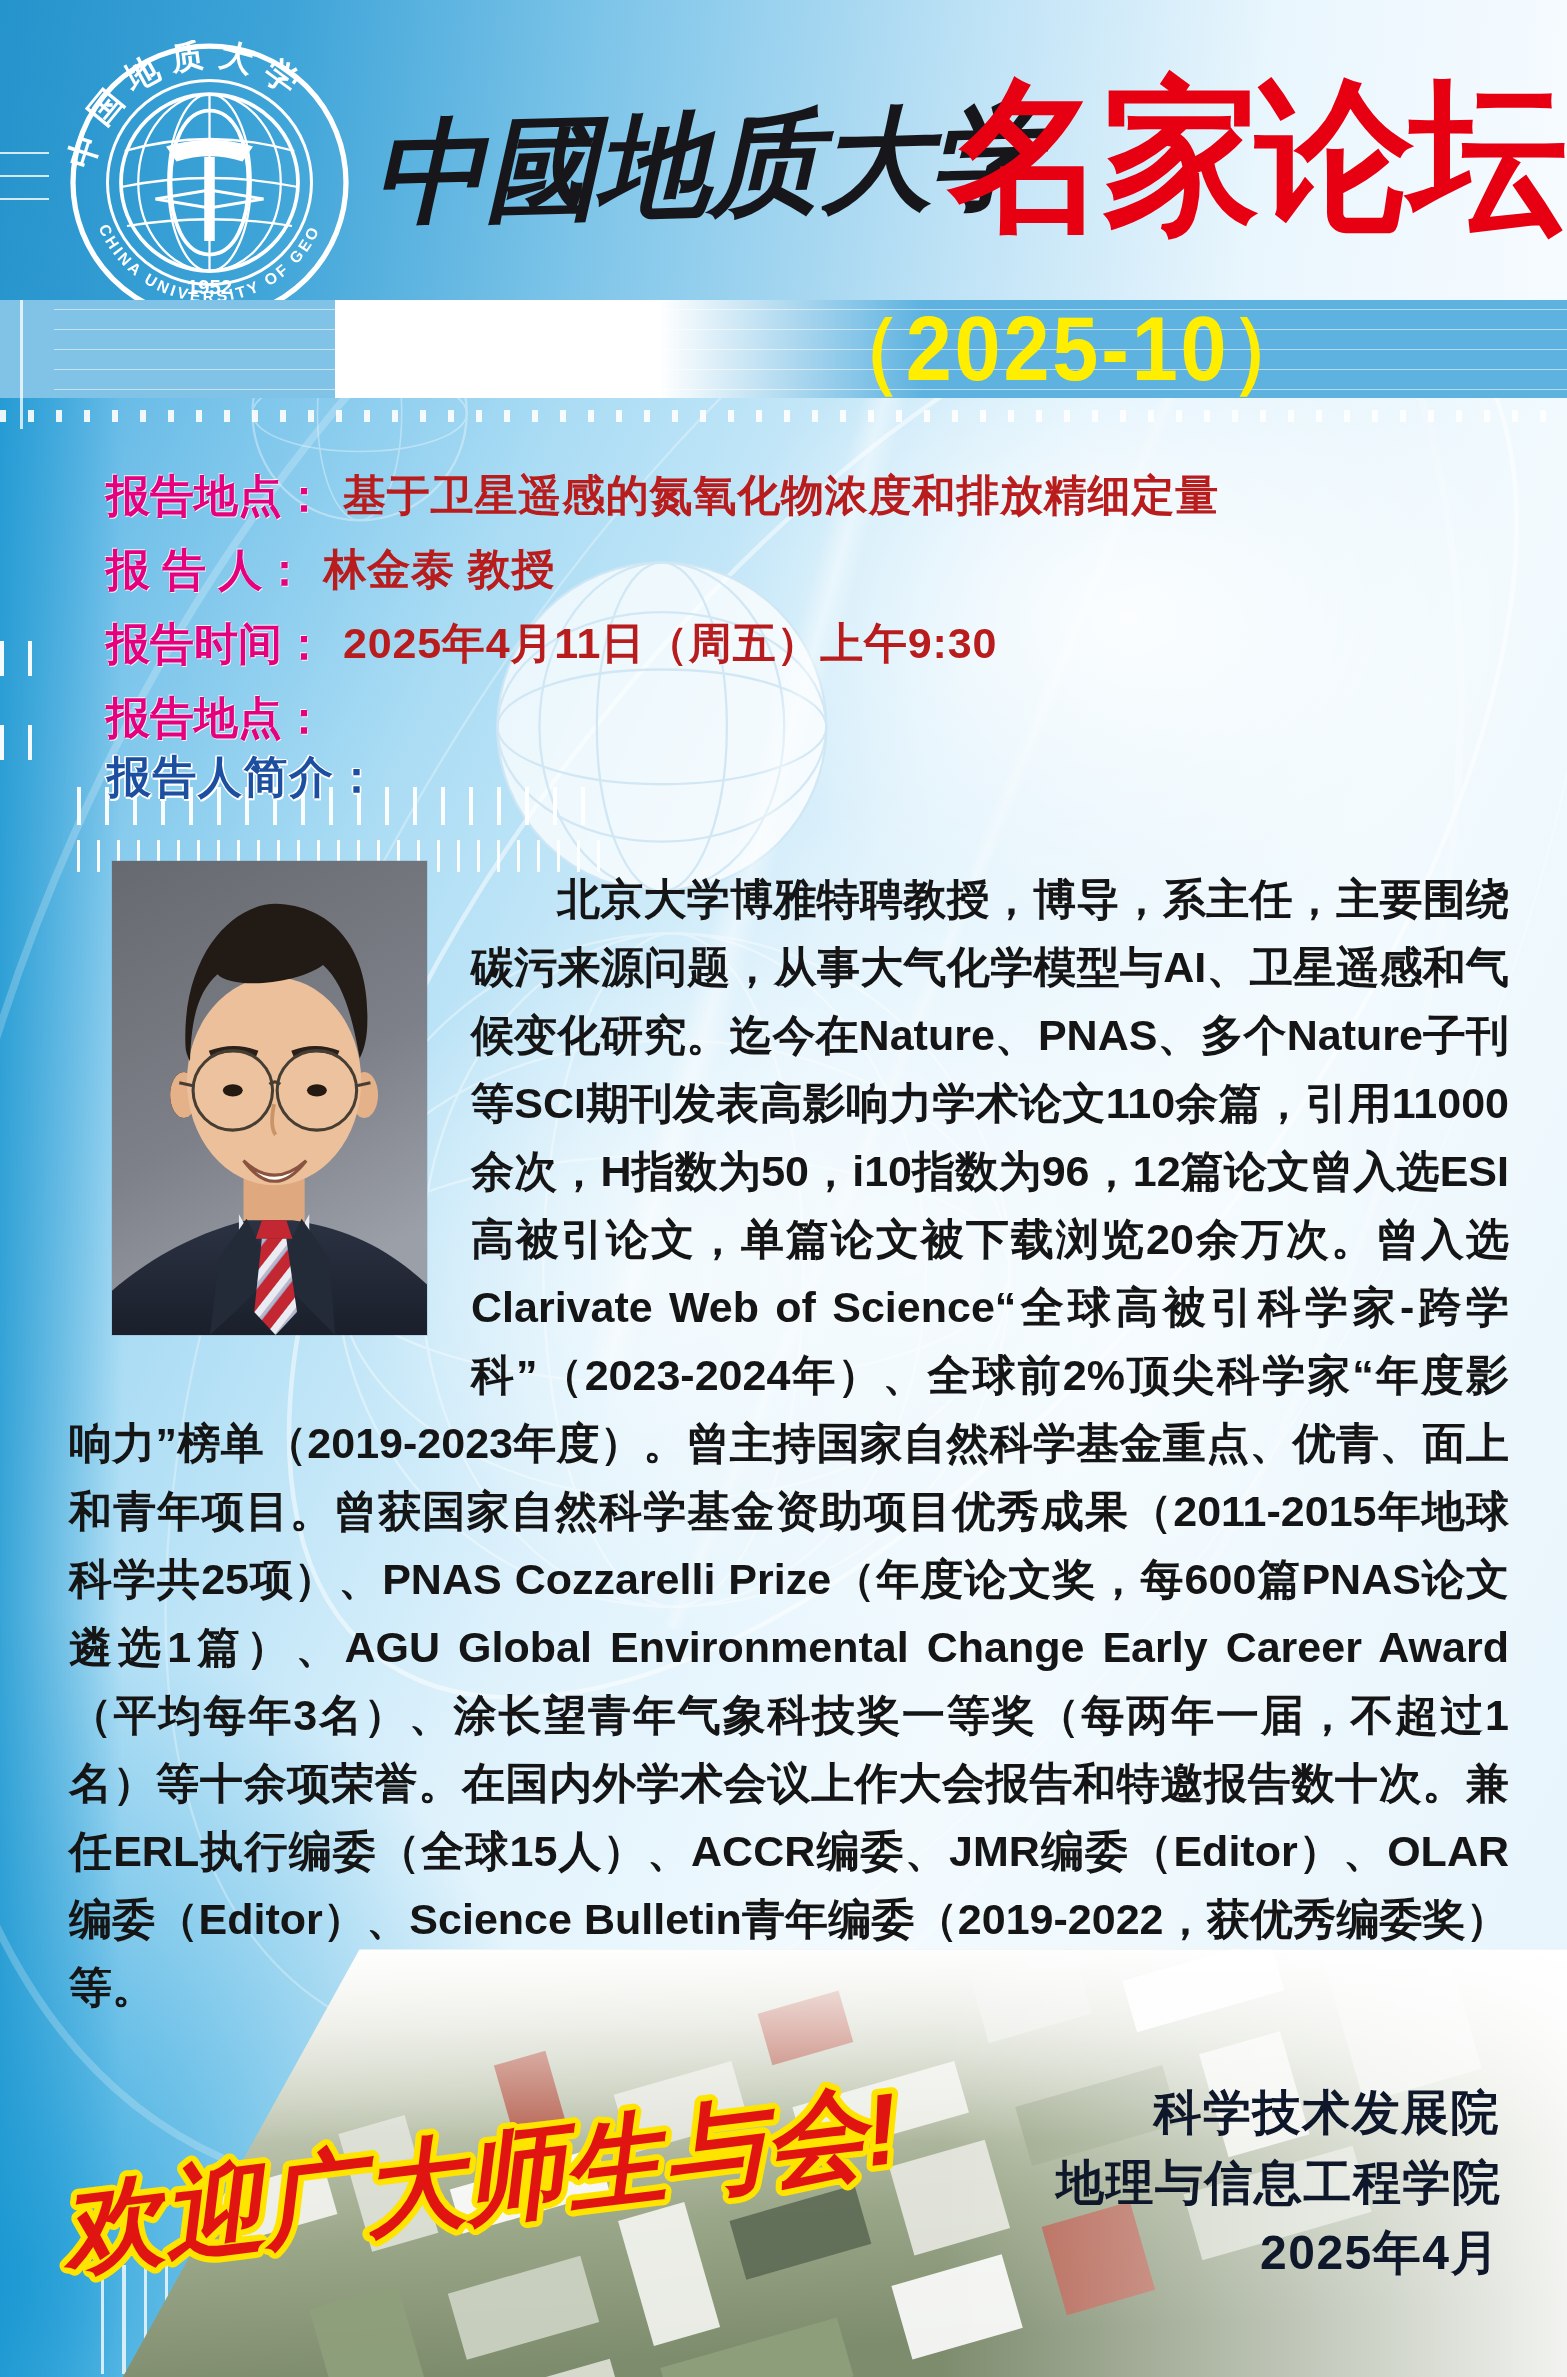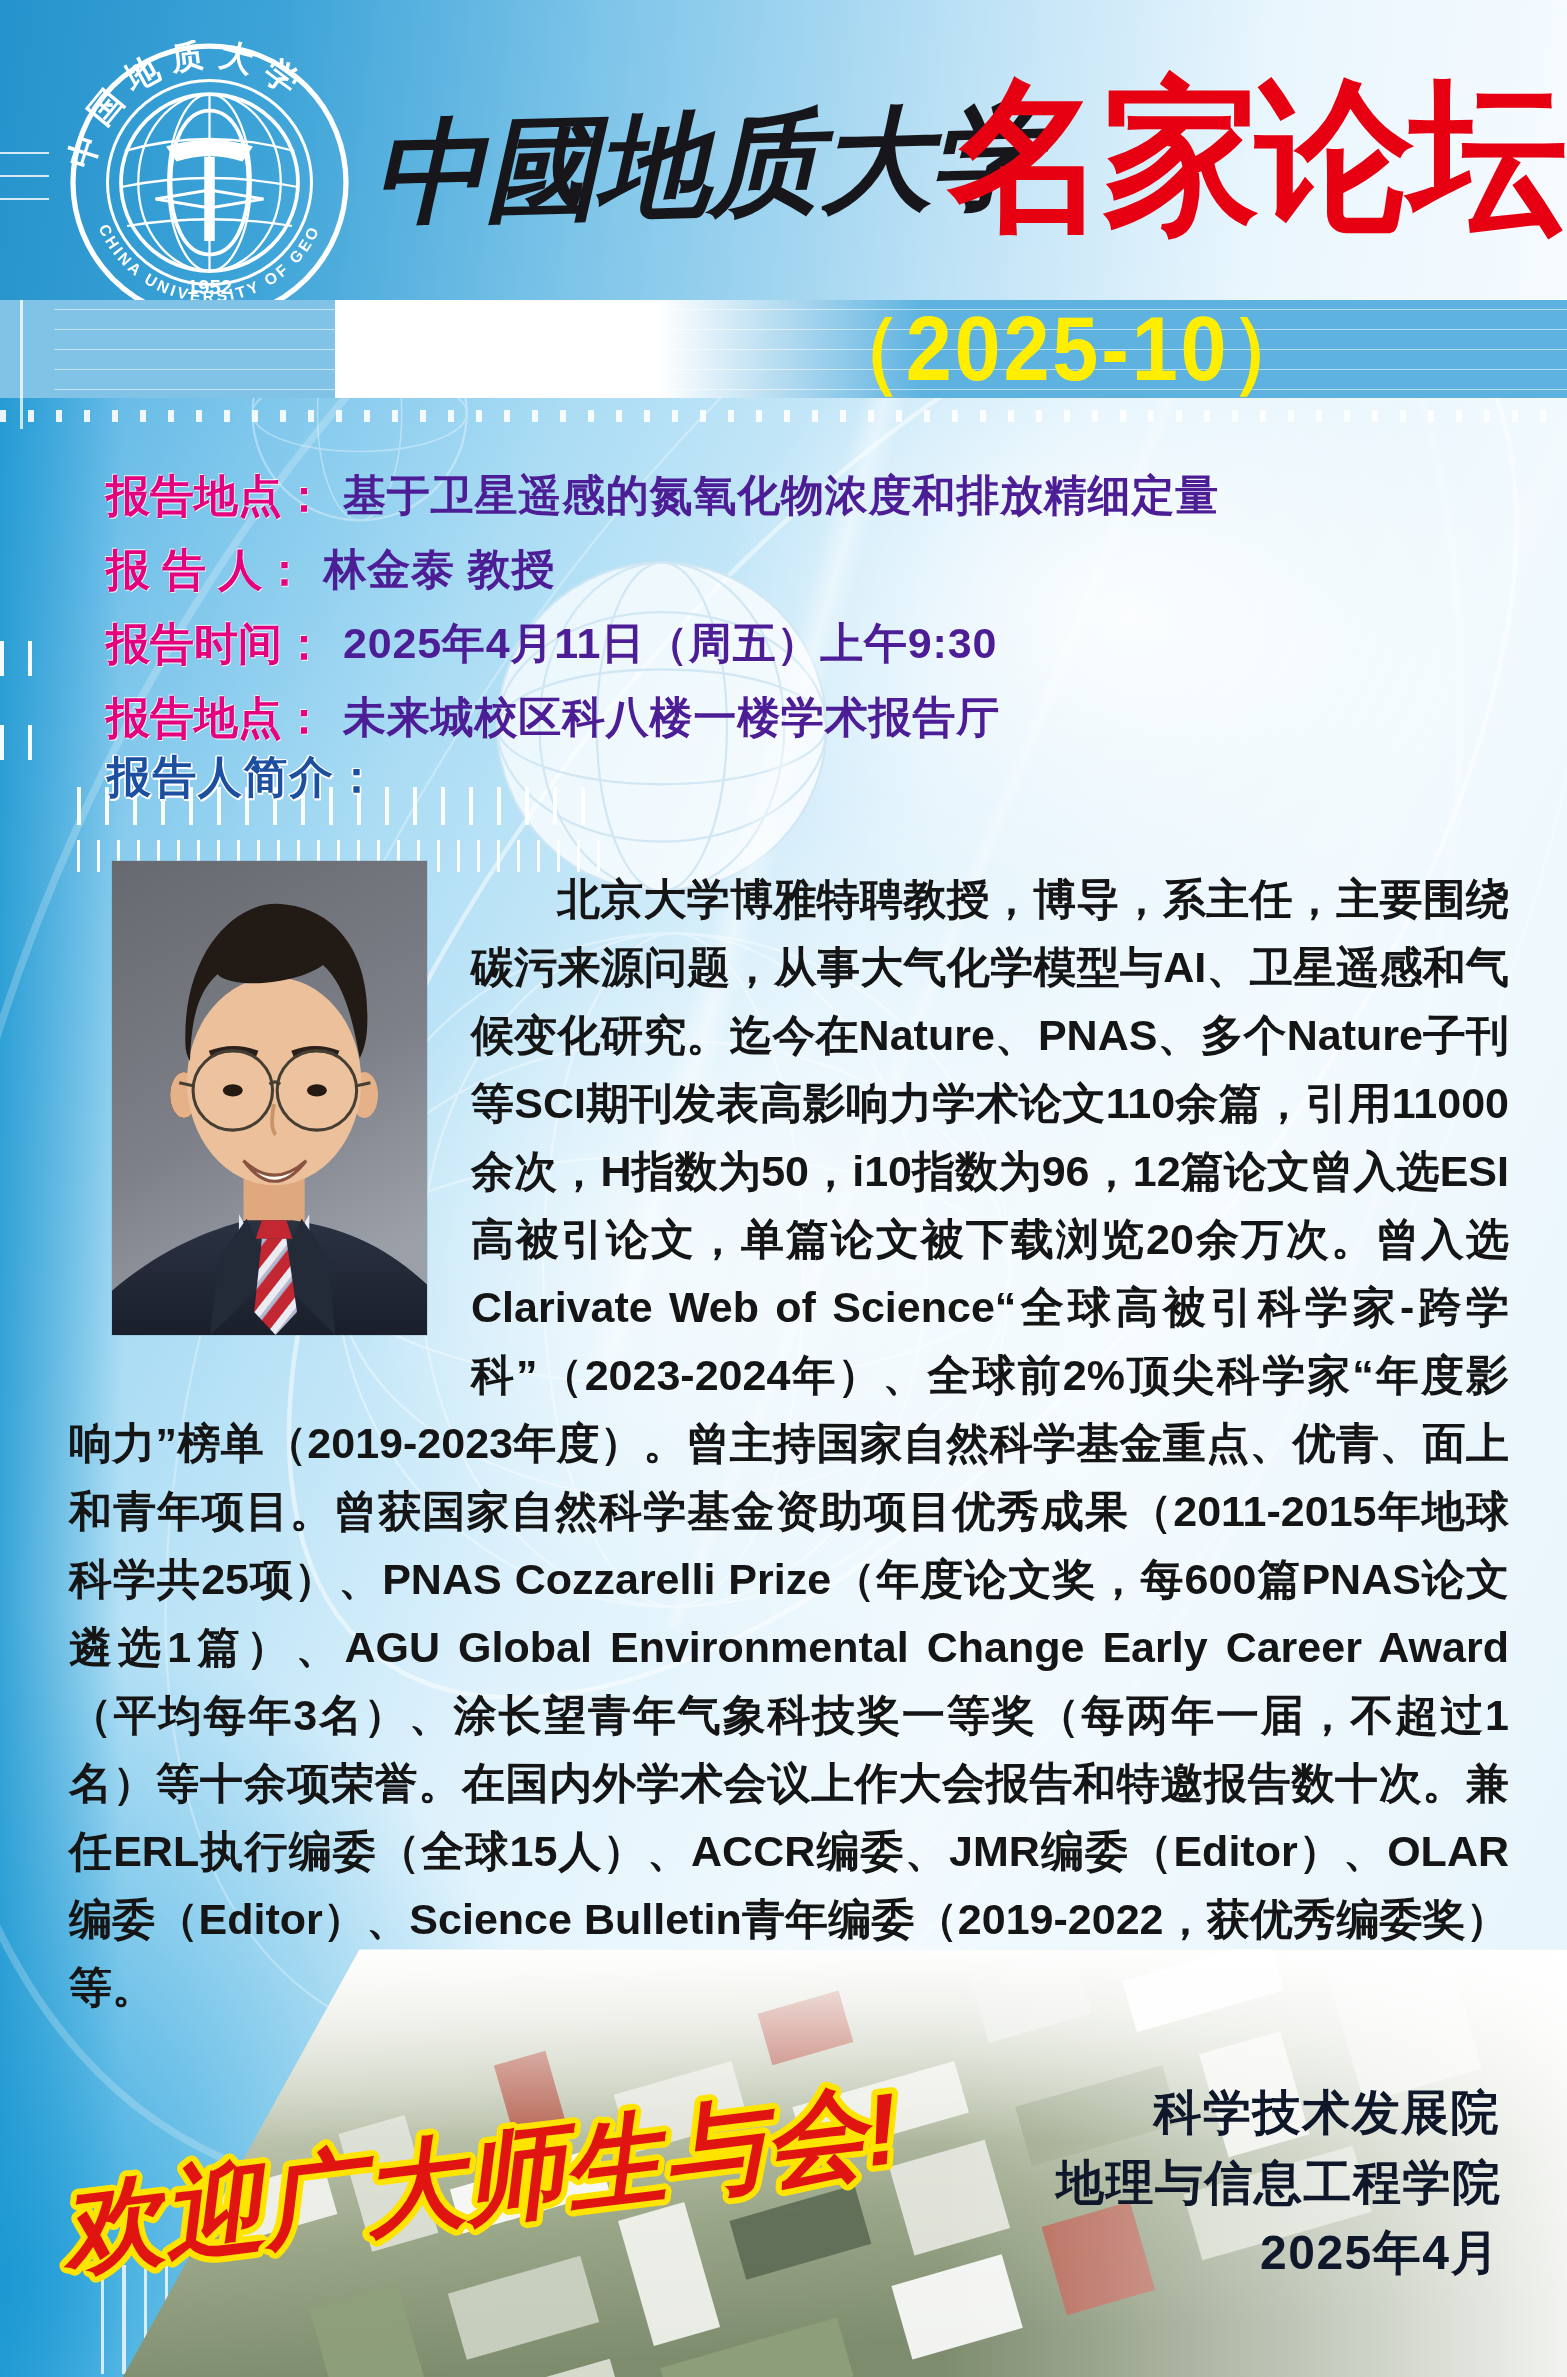--- a/index.html
+++ b/index.html
@@ -48,21 +48,21 @@
   .vdash.c{left:77px;top:787px;width:514px;height:38px;}
   .vdash.d{left:77px;top:840px;width:523px;height:32px;
     background:repeating-linear-gradient(90deg,rgba(255,255,255,.95) 0 3.1px,transparent 3.1px 20px);}
   .vdash.e{left:101px;top:2265px;width:153px;height:109px;opacity:.85;
     background:repeating-linear-gradient(90deg,rgba(255,255,255,.9) 0 3.1px,transparent 3.1px 21.4px);}
   
   .details{position:absolute;top:459px;left:106px;width:1377px;}
   .drow{height:74px;display:flex;align-items:center;white-space:nowrap;}
   .dlabel{color:#e5007d;font-weight:800;font-size:44px;
     text-shadow:0.8px 0.8px 0 rgba(255,255,255,.85),-0.8px -0.8px 0 rgba(255,255,255,.85);}
-  .dvalue{color:#4c1d95;font-weight:800;font-size:43px;margin-left:17px;letter-spacing:0.8px;}
+  .dvalue{color:#b91c1c;font-weight:800;font-size:43px;margin-left:17px;letter-spacing:0.8px;}
   
   .intro-title{position:absolute;top:748px;left:107px;z-index:3;
     font-size:44px;font-weight:800;color:#1d4fa0;letter-spacing:1.5px;white-space:nowrap;
     text-shadow:1.5px 0 #fff,-1.5px 0 #fff,0 1.5px #fff,0 -1.5px #fff,1.5px 1.5px #fff,-1.5px -1.5px #fff;}
   .bio{position:absolute;top:861px;left:65px;width:1448px;z-index:2;}
   .photo{float:left;width:315px;height:474px;margin:0 44px 61px 47px;
     box-shadow:0 0 0 0.8px rgba(120,160,190,.35);}
   .bio-text{margin:4px;text-indent:2em;text-align:justify;
     font-size:43px;line-height:68px;font-weight:700;color:#151515;}
   
@@ -184,21 +184,20 @@
     <div class="drow">
       <span class="dlabel">报 告 人：</span>
       <span class="dvalue">林金泰 教授</span>
     </div>
     <div class="drow">
       <span class="dlabel">报告时间：</span>
       <span class="dvalue">2025年4月11日（周五）上午9:30</span>
     </div>
     <div class="drow">
       <span class="dlabel">报告地点：</span>
-      <span class="dvalue">未来城校区科八楼一楼学术报告厅</span>
     </div>
   </div>
 
   <div class="intro-title">报告人简介：</div>
 
   <div class="bio">
     <svg class="photo" viewBox="0 0 412 620">
       <defs>
         <linearGradient id="pbg" x1="0" y1="0" x2=".35" y2="1">
           <stop offset="0" stop-color="#66696f"></stop>

